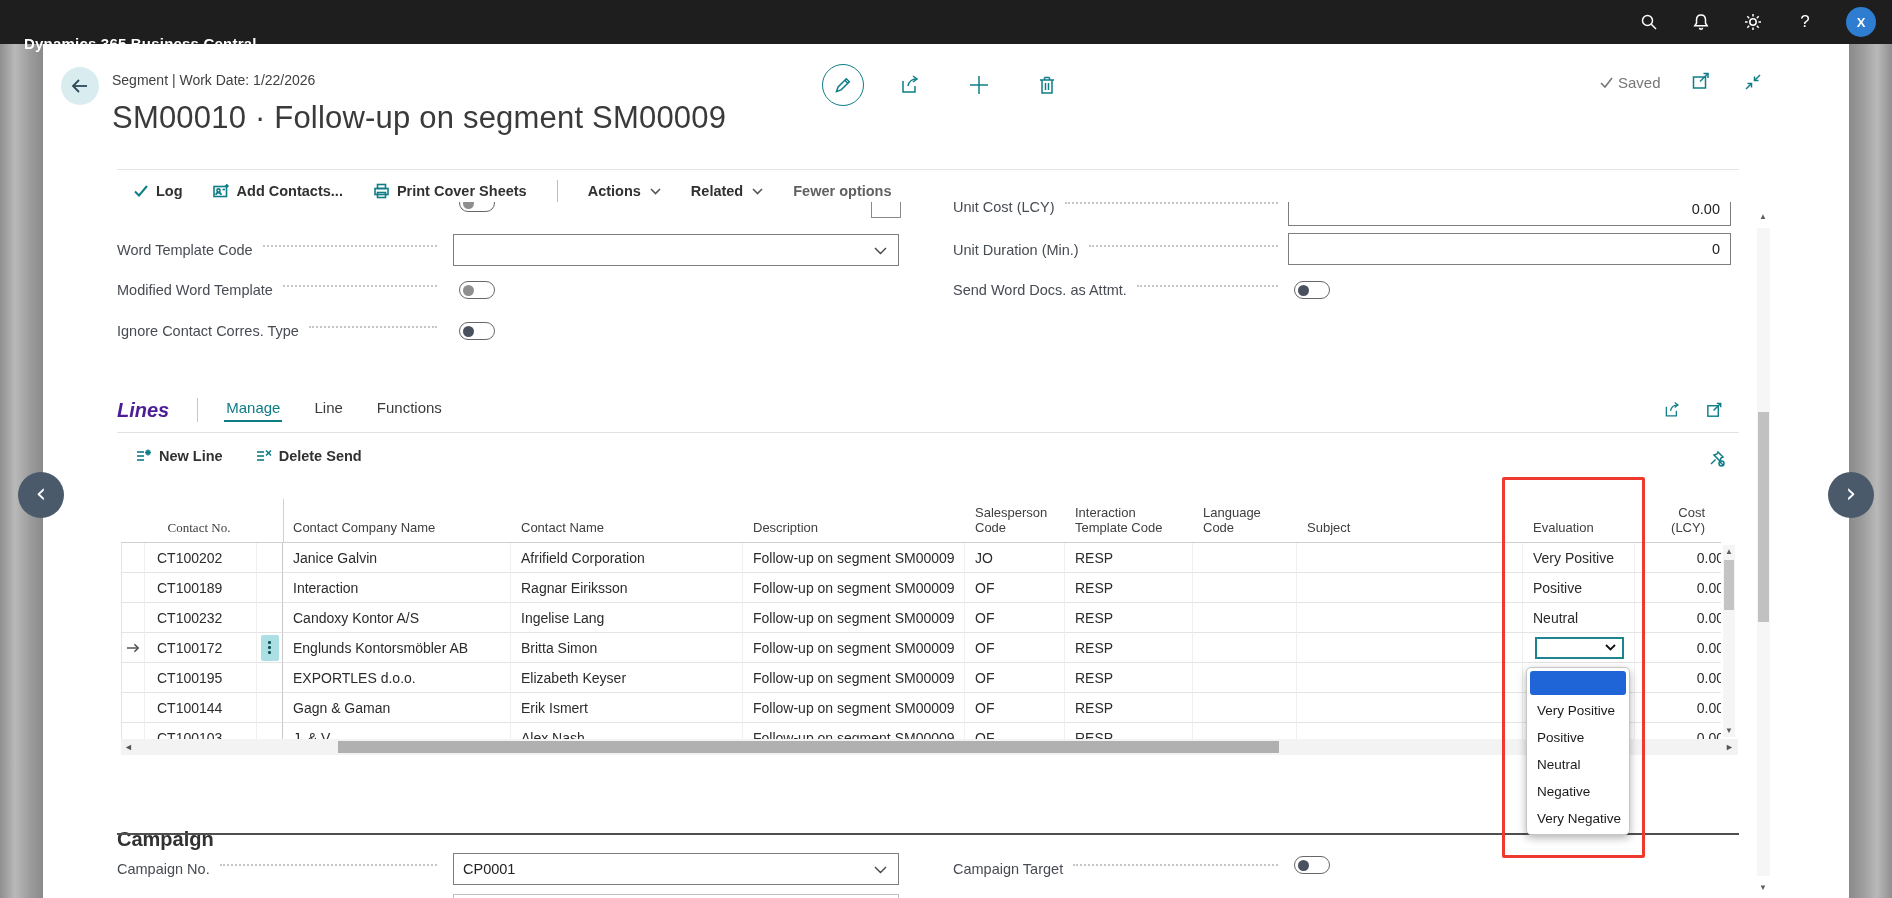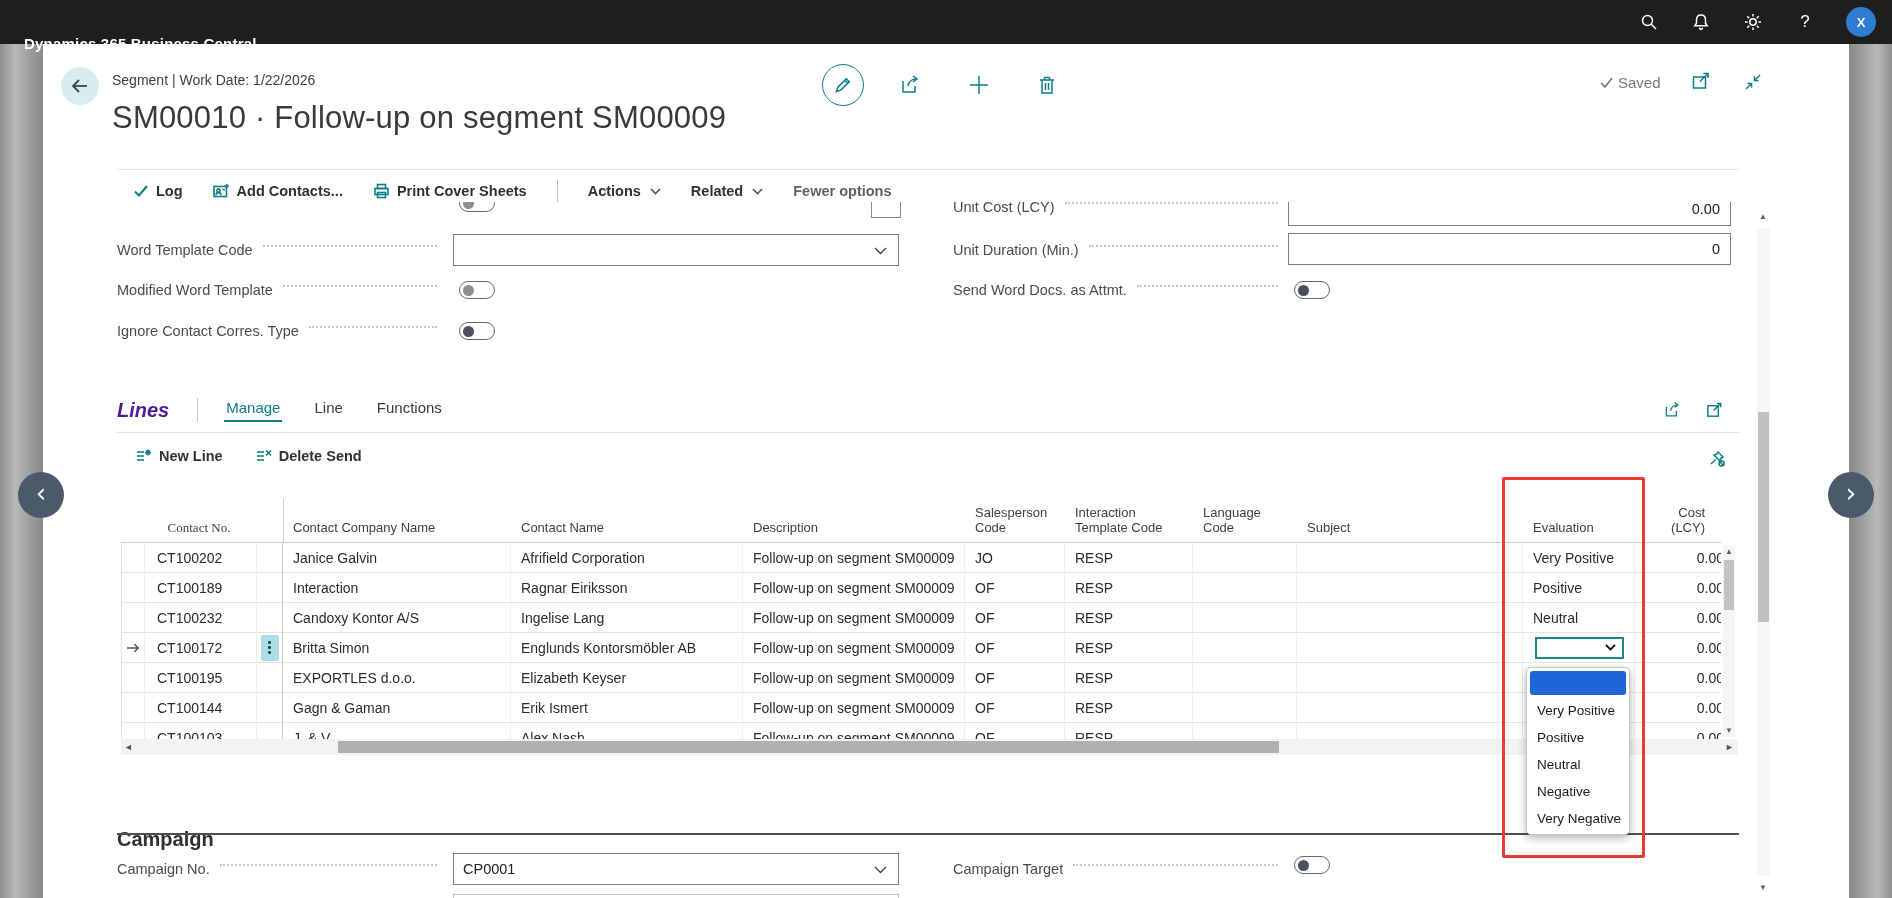--- a/index.html
+++ b/index.html
@@ -483,22 +483,22 @@
                 </svg>
               </div>
               <div class="cell c-no">CT100172</div>
               <div class="cell c-menu">
                 <div class="dots">
                   <i></i>
                   <i></i>
                   <i></i>
                 </div>
               </div>
+              <div class="cell c-comp">Englunds Kontorsmöbler AB</div>
               <div class="cell c-name">Britta Simon</div>
-              <div class="cell c-comp">Englunds Kontorsmöbler AB</div>
               <div class="cell c-desc">Follow-up on segment SM00009</div>
               <div class="cell c-sales">OF</div>
               <div class="cell c-itc">RESP</div>
               <div class="cell c-lang"></div>
               <div class="cell c-subj"></div>
               <div class="cell c-eval">
                 <div class="eval-select">
                   <svg width="11" height="7" viewBox="0 0 11 7">
                     <polyline points="1,1 5.5,5.5 10,1" fill="none" stroke="#111" stroke-width="1.8"></polyline>
                   </svg>

